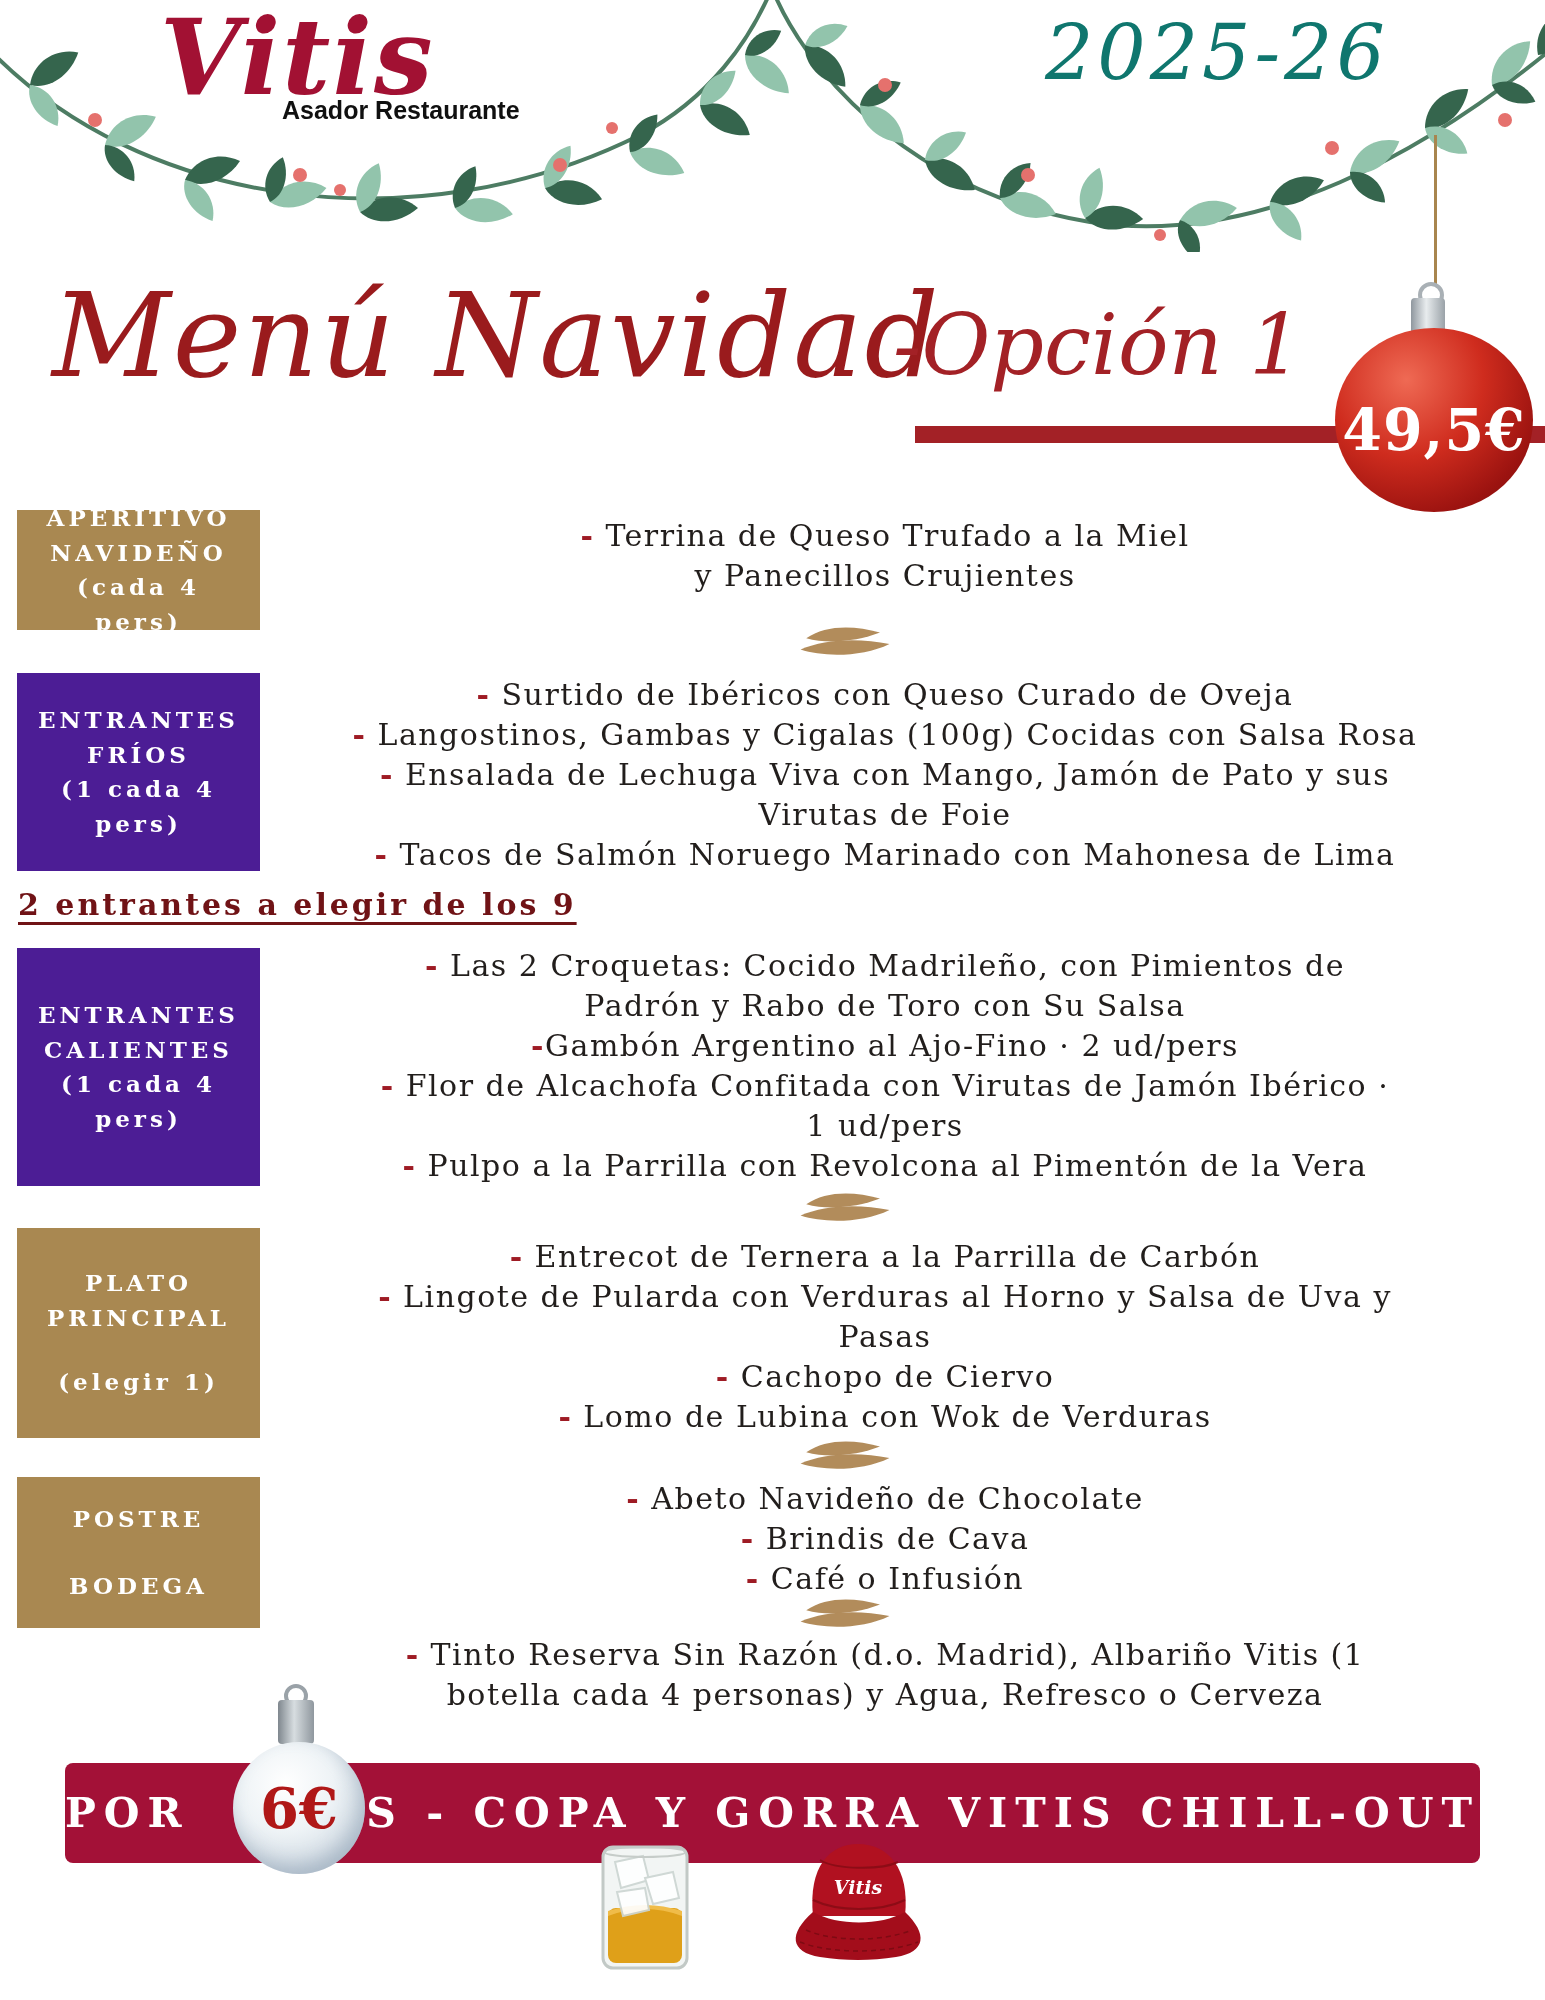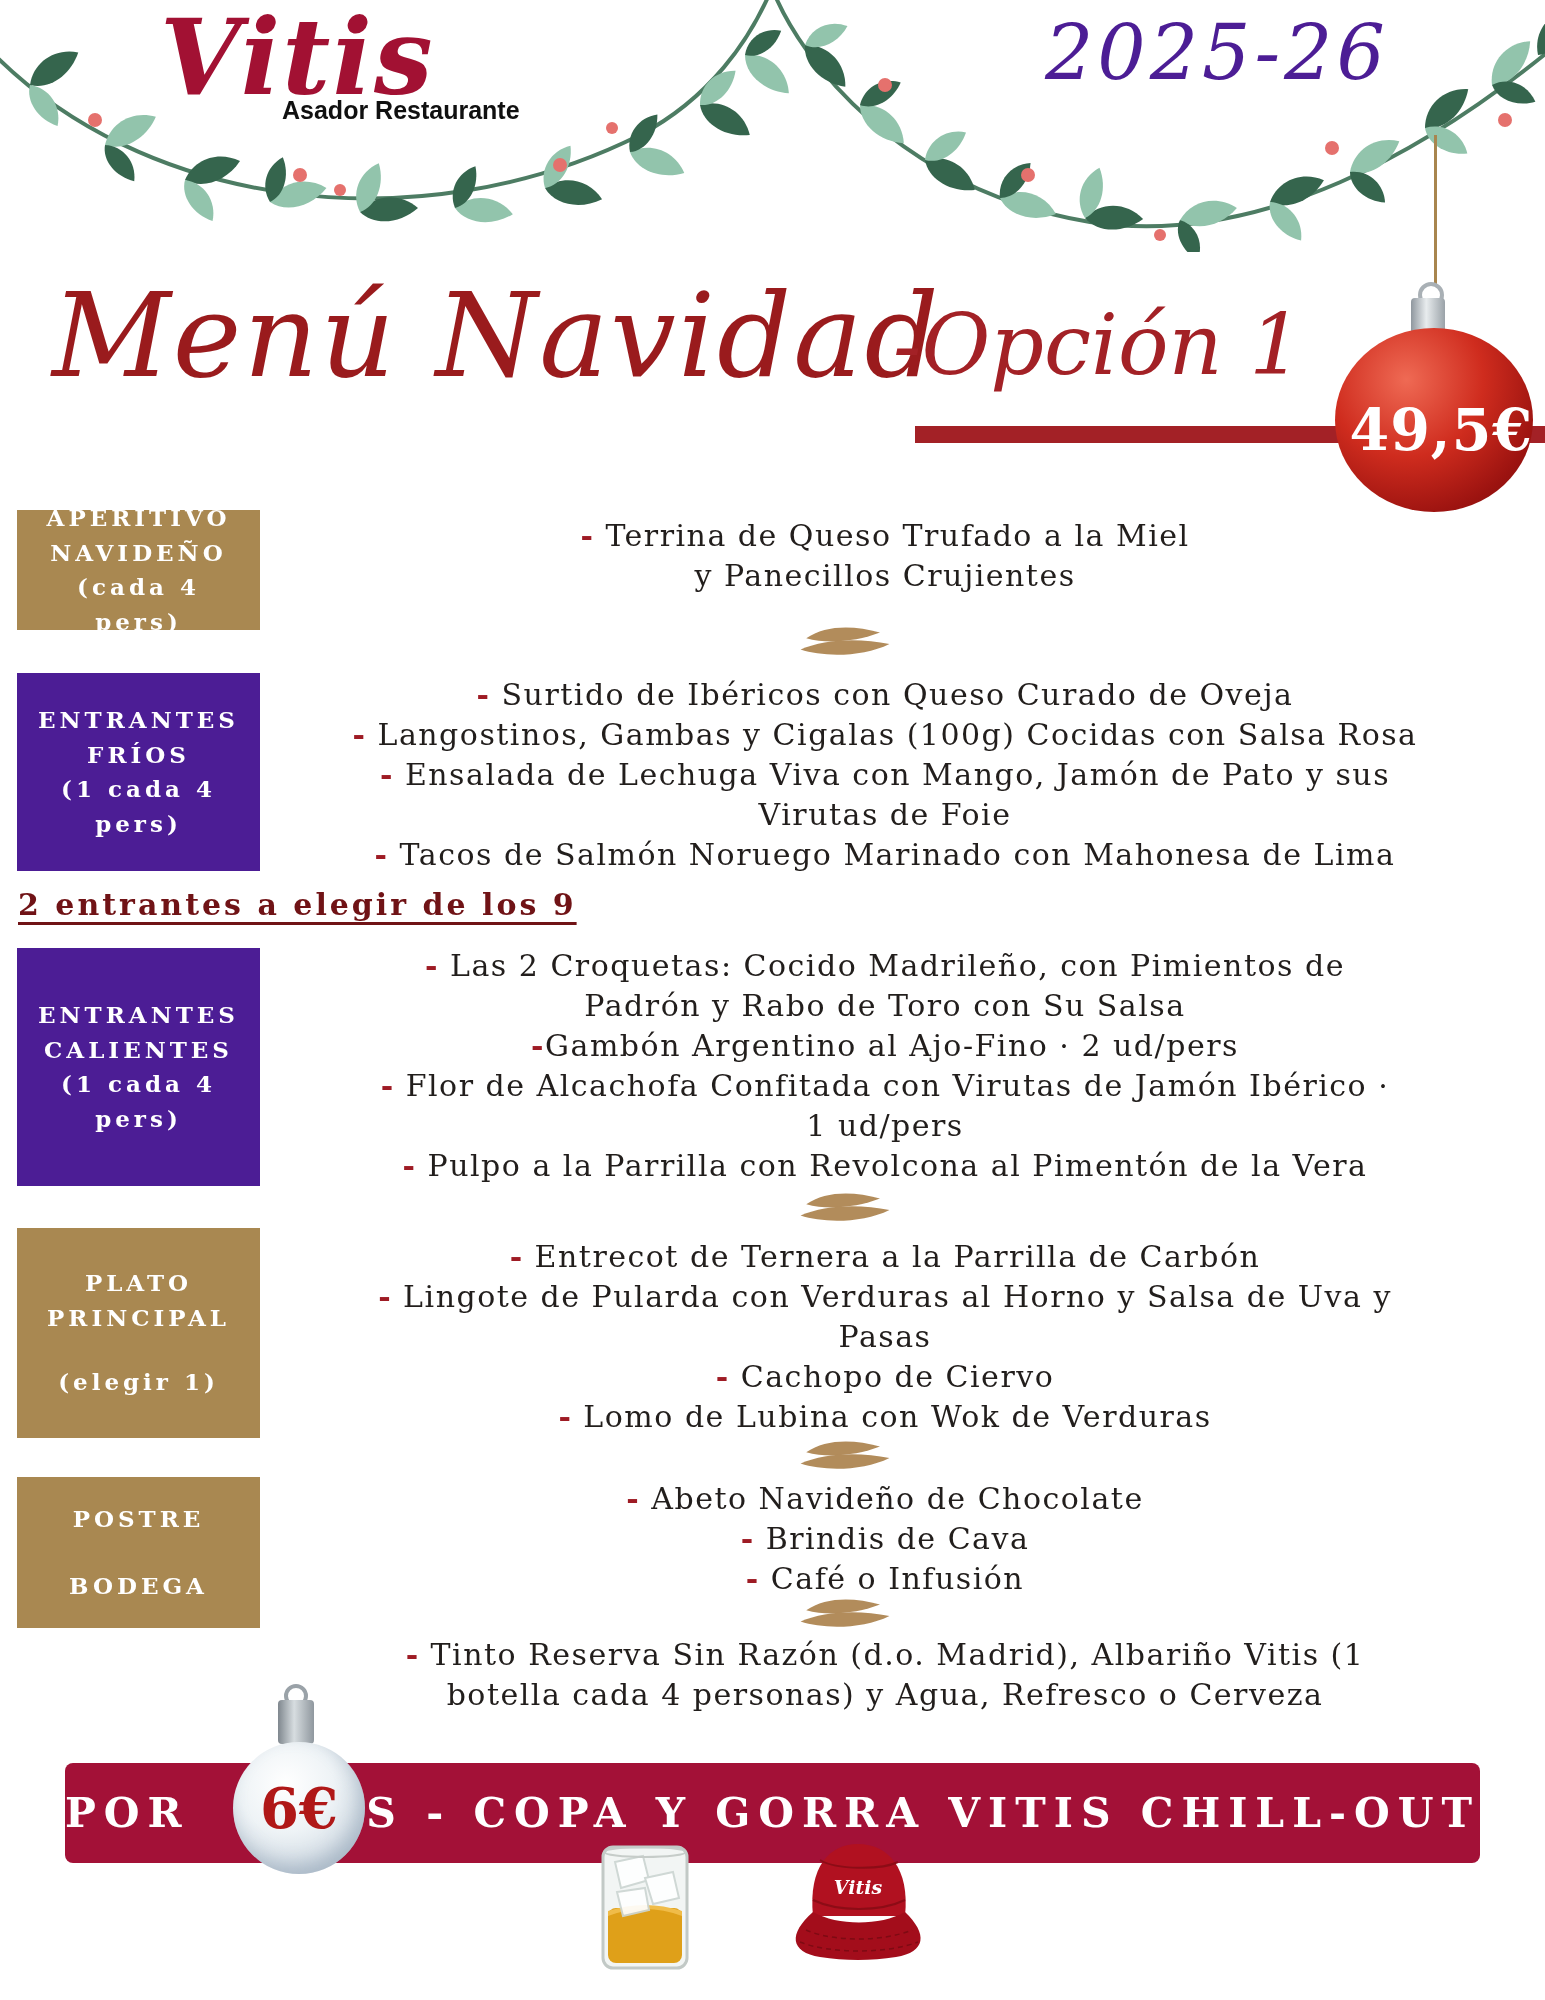--- a/index.html
+++ b/index.html
@@ -5,39 +5,39 @@
   html,body{margin:0;padding:0;background:#ffffff;}
   .page{position:relative;width:1545px;height:2000px;background:#ffffff;overflow:hidden;
         font-family:"DejaVu Serif",serif;}
 
   
   .garland{position:absolute;left:0;top:0;}
   .logo-script{position:absolute;left:160px;top:-4px;font-style:italic;font-weight:bold;
                font-size:104px;color:#a21133;letter-spacing:2px;}
   .logo-sub{position:absolute;left:282px;top:96px;font-family:"Liberation Sans",sans-serif;
             font-weight:bold;font-size:25px;color:#101010;}
-  .season{position:absolute;left:1045px;top:8px;font-style:italic;font-size:76px;color:#4c1d95;
+  .season{position:absolute;left:1045px;top:8px;font-style:italic;font-size:76px;color:#0f766e;
           letter-spacing:4px;}
   .string{position:absolute;left:1434px;top:135px;width:3px;height:152px;background:#a8854e;}
 
   
   .title{position:absolute;left:52px;top:268px;font-style:italic;font-size:116px;color:#9a1b1d;
          white-space:nowrap;letter-spacing:2px;}
   .option{position:absolute;left:893px;top:296px;font-style:italic;font-size:84px;color:#a32126;
           white-space:nowrap;}
   .underline{position:absolute;left:915px;top:426px;width:630px;height:17px;background:#a32126;}
 
   
   .orn-ring{position:absolute;left:1418px;top:282px;width:18px;height:18px;border:4px solid #a9b0b5;
             border-radius:50%;background:#fff;}
   .orn-cap{position:absolute;left:1411px;top:298px;width:34px;height:36px;border-radius:4px;
            background:linear-gradient(90deg,#8f979e,#e8ecee 45%,#9aa2a8);}
   .orn-ball{position:absolute;left:1335px;top:328px;width:198px;height:184px;border-radius:50%;
             background:radial-gradient(circle at 36% 28%,#ef6a54,#cf2c1e 42%,#9c1310 75%,#760b0b 100%);
-            display:flex;align-items:center;justify-content:flex-end;z-index:3;}
+            display:flex;align-items:center;justify-content:center;z-index:3;}
   .orn-price{font-weight:bold;font-size:57px;color:#ffffff;margin-top:18px;letter-spacing:1px;}
 
   
   .label-box{position:absolute;left:17px;width:243px;display:flex;flex-direction:column;
              align-items:center;justify-content:center;text-align:center;color:#ffffff;
              font-weight:bold;font-size:23px;letter-spacing:4px;line-height:1.5;
              padding:0 14px;box-sizing:border-box;}
   .tone-tan{background:#a98851;}
   .tone-crimson{background:#4c1d95;}
   .sublabel-gap{margin-top:30px;}

